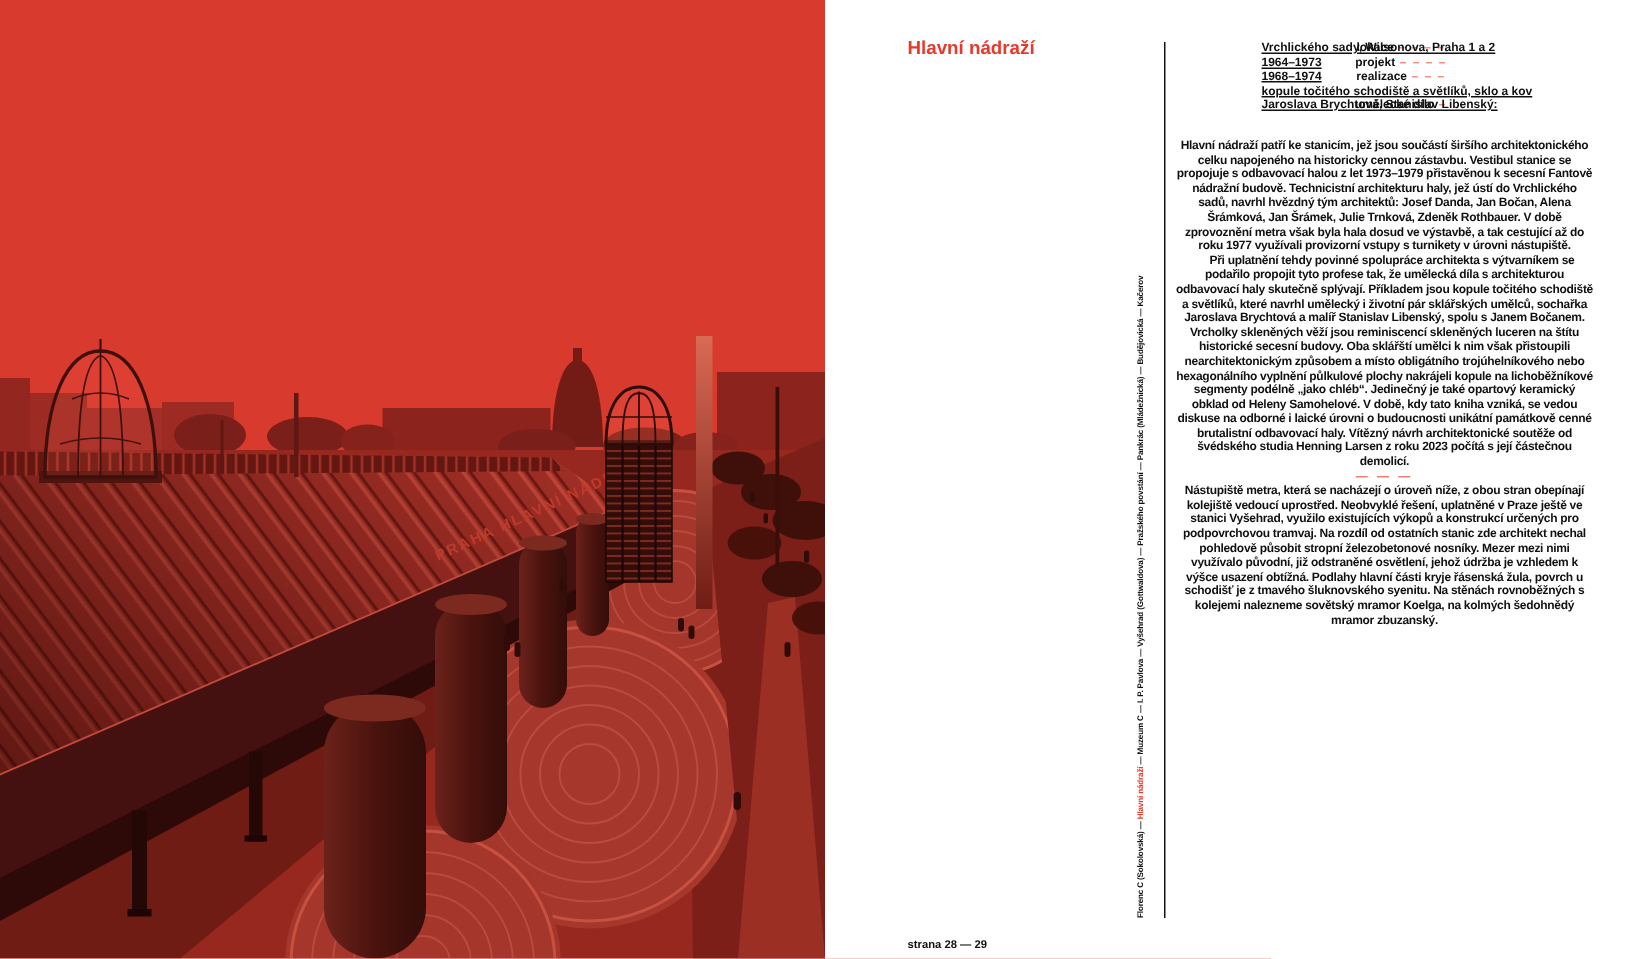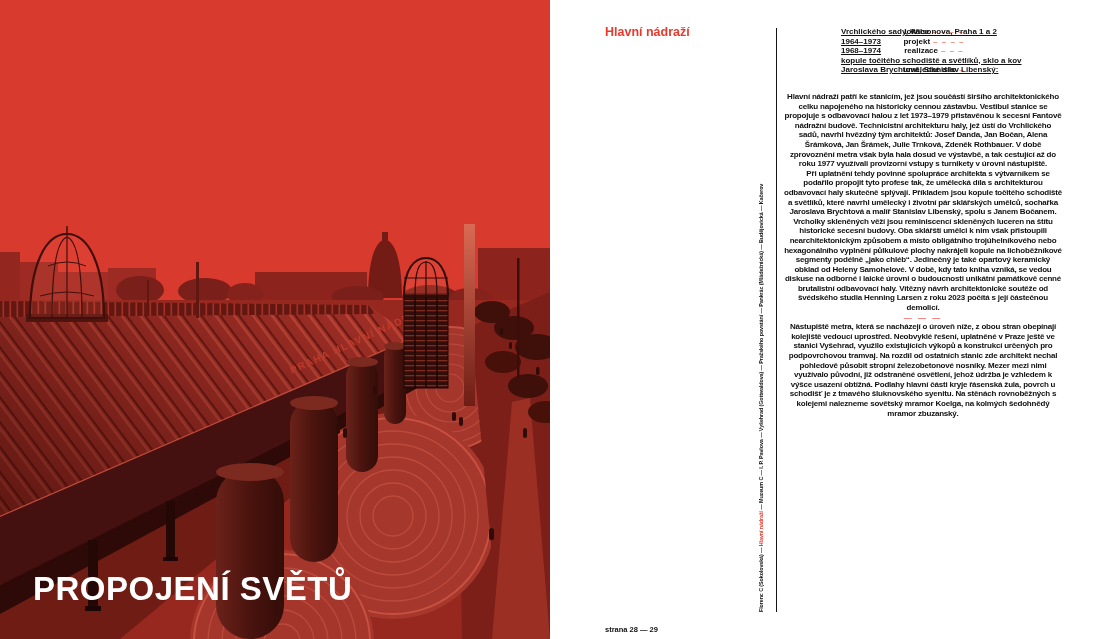--- a/index.html
+++ b/index.html
@@ -208,21 +208,20 @@
         <rect x="452" y="412" width="4" height="9" rx="2"></rect>
         <rect x="459" y="417" width="4" height="9" rx="2"></rect>
         <rect x="500" y="328" width="3" height="7" rx="1.5"></rect>
         <rect x="509" y="342" width="3" height="7" rx="1.5"></rect>
         <rect x="536" y="367" width="3.5" height="8" rx="1.7"></rect>
         <rect x="523" y="428" width="4" height="10" rx="2"></rect>
         <rect x="489" y="528" width="5" height="12" rx="2.5"></rect>
       </g>
     </svg>
 
-    <div class="headline">PROPOJENÍ SVĚTŮ</div>
   </div>
 
   <div class="rtitle">Hlavní nádraží</div>
   <div class="vrule"></div>
 
   <div class="meta">
     <div class="mrow">
       <span class="mlabel">lokace</span><span class="mdash">– – – –</span>
       <span class="mval">Vrchlického sady, Wilsonova, Praha 1 a 2</span>
     </div>

